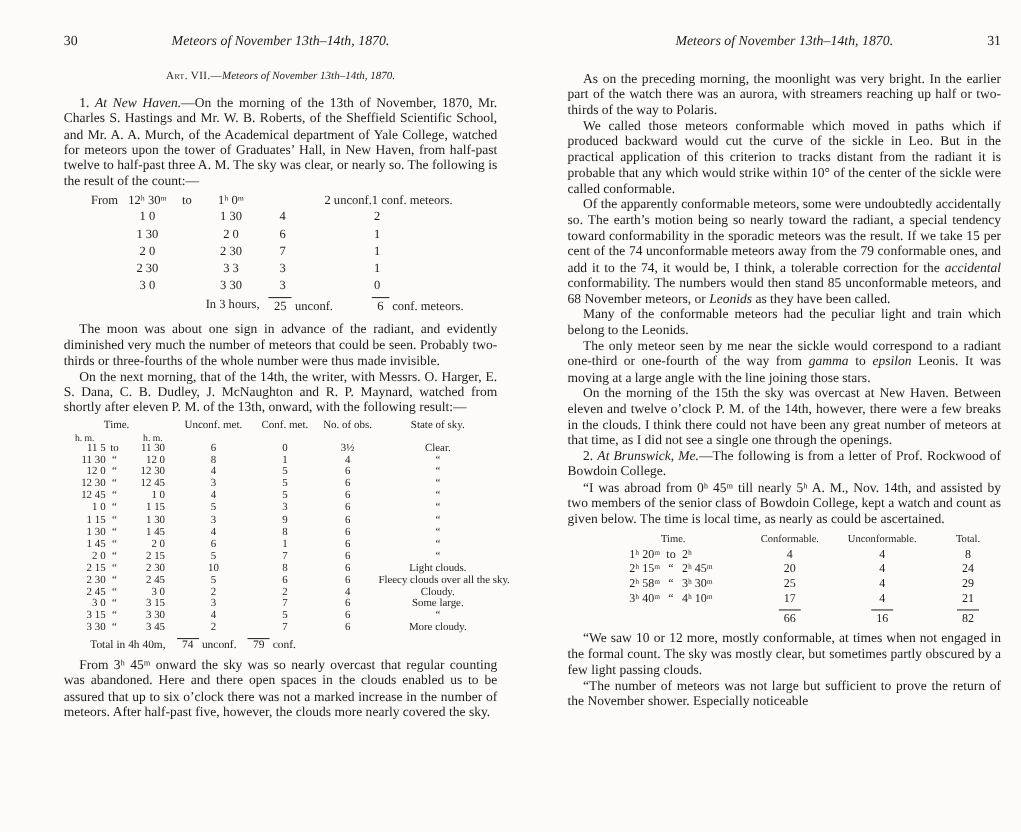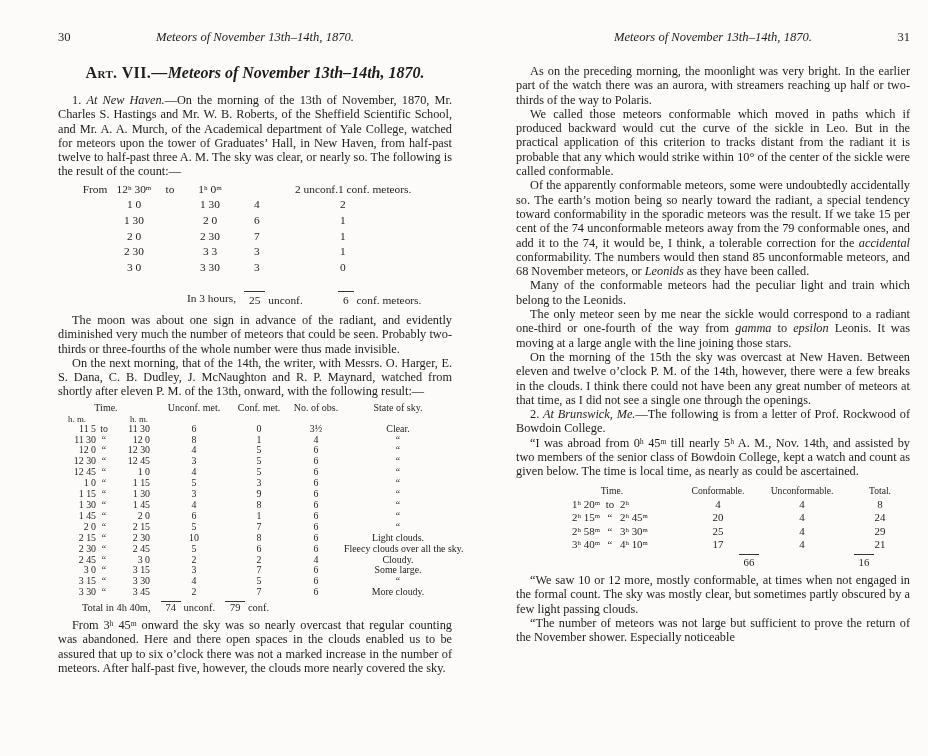--- a/index.html
+++ b/index.html
@@ -11,38 +11,38 @@
   .page{width:464px;box-sizing:border-box;padding-top:30px;}
   .page-left{padding-left:58px;padding-right:12px;}
   .page-right{padding-left:52px;padding-right:20px;}
   .content{width:394px;}
 
   .running-head{display:flex;align-items:baseline;font-size:12.6px;margin-bottom:19px;}
   .folio{width:36px;}
   .folio-r{width:36px;text-align:right;}
   .head-title{flex:1;text-align:center;font-style:italic;}
 
-  .article-title{text-align:center;font-size:16px;font-weight:bold;margin:0 0 11px;}
+  .article-title{text-align:center;font-size:10px;font-weight:normal;margin:0 0 11px;}
   .t-prefix{font-variant:small-caps;letter-spacing:.4px;}
   .article-title em{font-style:italic;}
 
   p.para{margin:0;text-align:justify;text-indent:14px;font-size:12.3px;line-height:14.3px;}
   p.para em{font-style:italic;}
 
   
   .t1{font-size:11.4px;line-height:15.6px;margin:3px 0 4px 22px;}
   .t1-first,.t1-row,.t1-total{display:grid;grid-template-columns:30px 48px 24px 56px 100px 1fr;}
   .t1-first span:nth-child(1){text-align:center;}
   .t1-first span:nth-child(2),.t1-first span:nth-child(3),.t1-first span:nth-child(4){text-align:center;}
   .t1-first span:nth-child(5){padding-left:16px;text-align:right;}
   .t1-row span:nth-child(1){grid-column:2;text-align:center;}
   .t1-row span:nth-child(2){grid-column:4;text-align:center;}
   .t1-row span:nth-child(3){grid-column:5;padding-left:16px;}
   .t1-row span:nth-child(4){grid-column:6;padding-left:2px;}
-  .t1-total{margin-top:16px;}
+  .t1-total{margin-top:2px;}
   .t1-total .tt-label{grid-column:1/5;text-align:right;padding-right:2px;}
   .t1-total .tt-unconf{grid-column:5;padding-left:6px;}
   .t1-total .tt-conf{grid-column:6;}
   .tnum{display:inline-block;border-top:1px solid #35332f;padding:1px 5px 0;font-style:normal;}
 
   
   .t2{font-size:9.9px;line-height:10.9px;margin:4px 0 4px -4px;}
   .t2-head{display:grid;grid-template-columns:104px 72px 58px 56px 1fr;font-size:10px;margin-bottom:1px;}
   .t2-head span{text-align:center;}
   .t2-sub{display:grid;grid-template-columns:46px 16px 46px 1fr;font-size:8.8px;line-height:9px;}
@@ -58,21 +58,21 @@
 
   
   .t3{font-size:10.9px;line-height:13.4px;margin:5px 0 4px 26px;}
   .t3-head{display:grid;grid-template-columns:140px 72px 96px 1fr;font-size:9.6px;margin-bottom:1px;}
   .t3-head span{text-align:center;}
   .t3-row{display:grid;grid-template-columns:58px 20px 62px 72px 96px 1fr;}
   .t3-row span:nth-child(1){text-align:right;}
   .t3-row span:nth-child(2){text-align:center;}
   .t3-row span:nth-child(3){text-align:left;}
   .t3-row span:nth-child(4),.t3-row span:nth-child(5),.t3-row span:nth-child(6){text-align:center;}
-  .t3-totals{display:grid;grid-template-columns:140px 72px 96px 1fr;margin-top:2px;gap:31px;}
+  .t3-totals{display:grid;grid-template-columns:140px 72px 96px 1fr;margin-top:2px;}
   .t3-totals span:nth-child(1){grid-column:2;text-align:center;}
   .t3-totals span:nth-child(2){grid-column:3;text-align:center;}
   .t3-totals span:nth-child(3){grid-column:4;text-align:center;}
 </style>
 </head>
 <body>
 
 <div class="sheet">
 
   <section class="page page-left">

